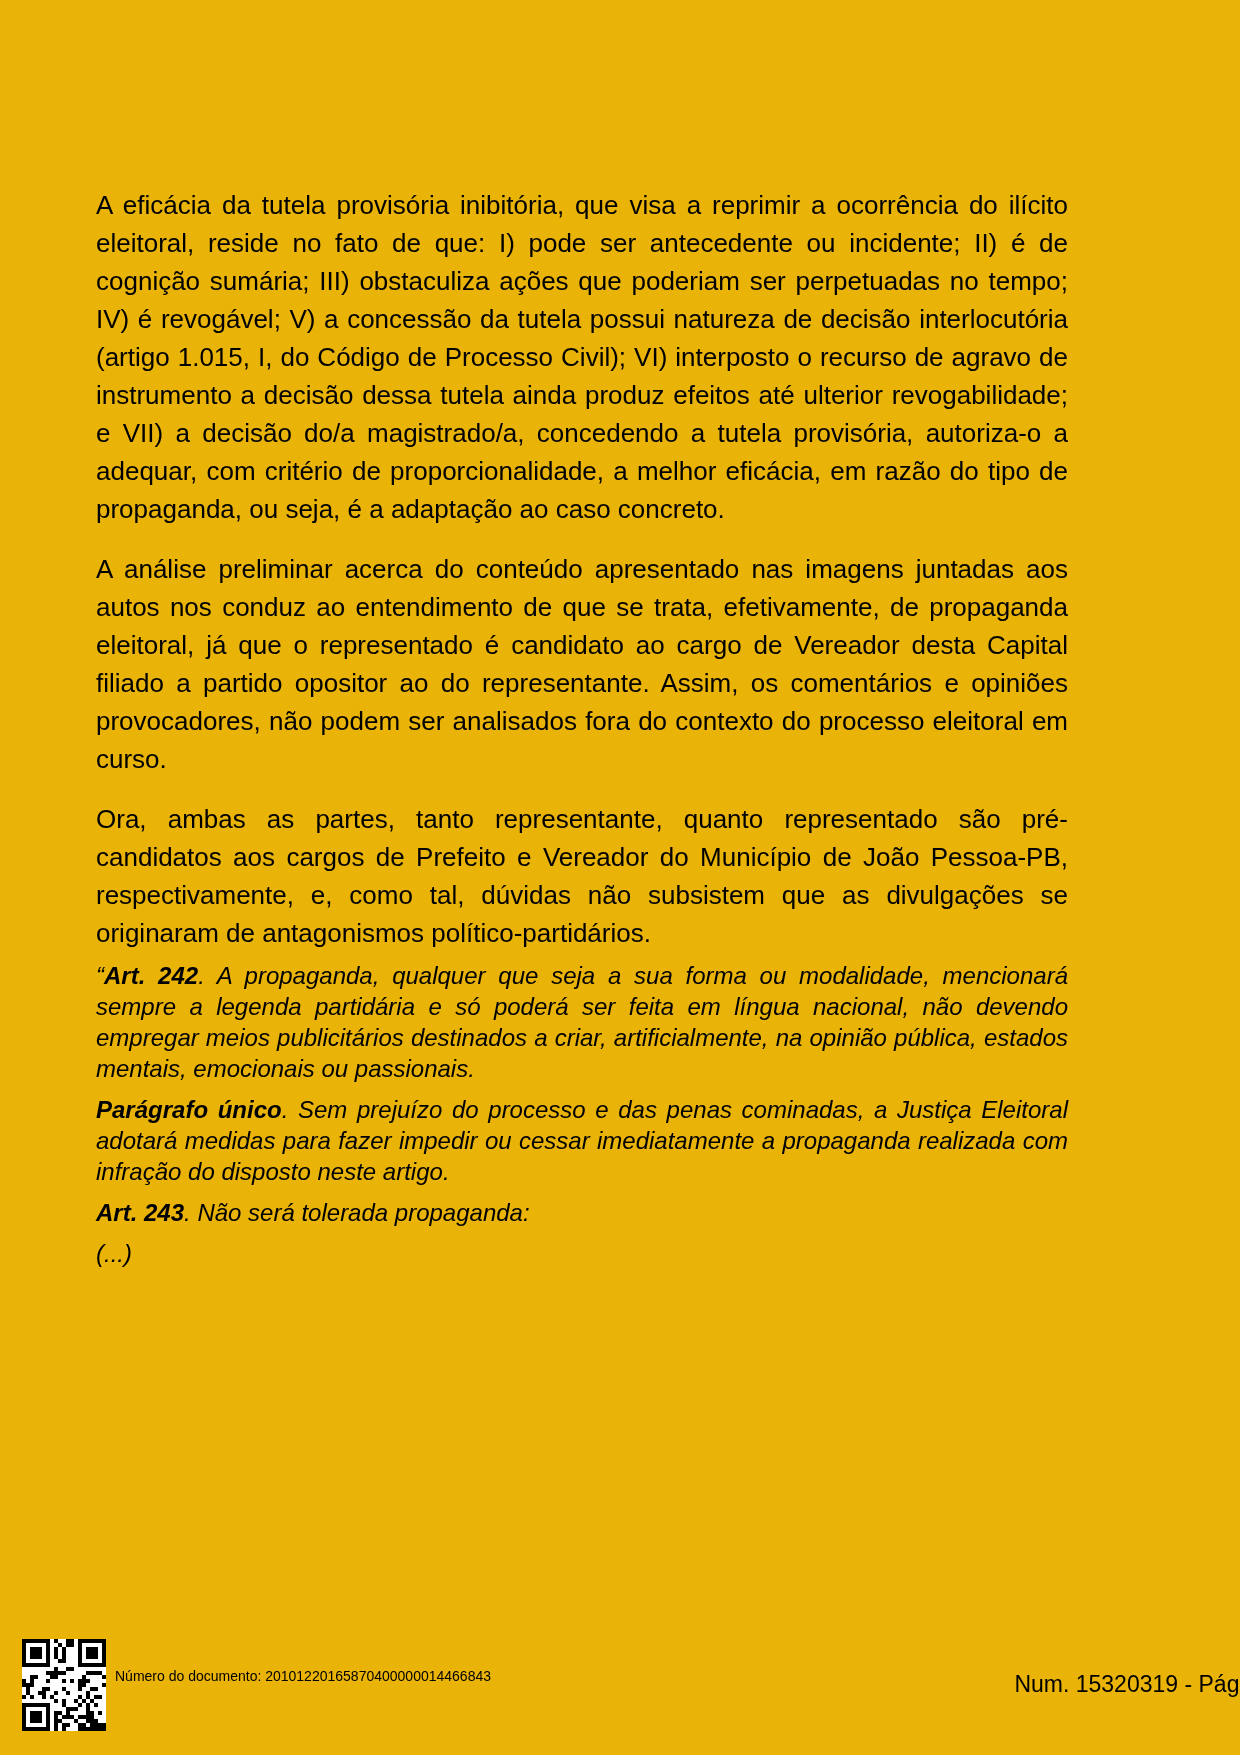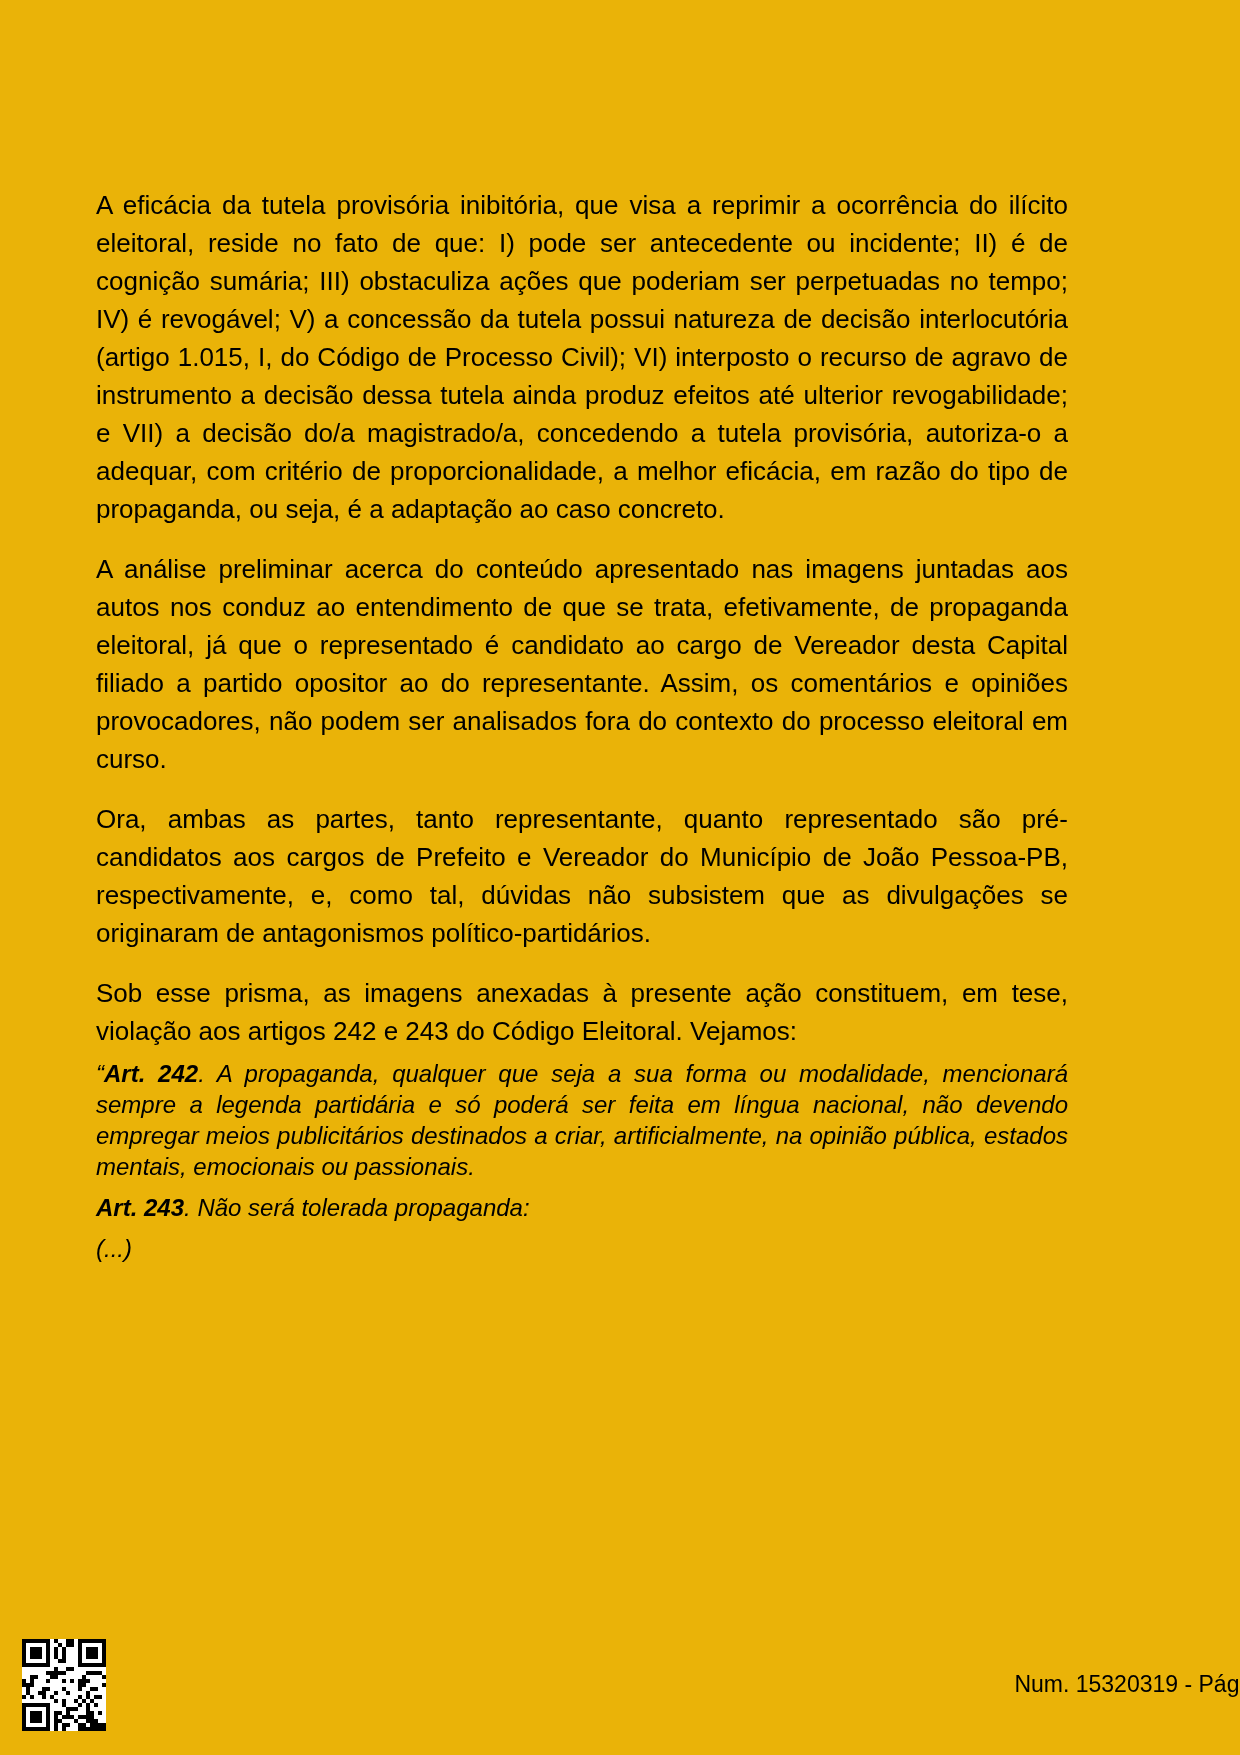--- a/index.html
+++ b/index.html
@@ -71,24 +71,24 @@
 </style>
 </head>
 <body>
 
 <div class="page">
 
   <div class="content">
     <p class="body-para">A eficácia da tutela provisória inibitória, que visa a reprimir a ocorrência do ilícito eleitoral, reside no fato de que: I) pode ser antecedente ou incidente; II) é de cognição sumária; III) obstaculiza ações que poderiam ser perpetuadas no tempo; IV) é revogável; V) a concessão da tutela possui natureza de decisão interlocutória (artigo 1.015, I, do Código de Processo Civil); VI) interposto o recurso de agravo de instrumento a decisão dessa tutela ainda produz efeitos até ulterior revogabilidade; e VII) a decisão do/a magistrado/a, concedendo a tutela provisória, autoriza-o a adequar, com critério de proporcionalidade, a melhor eficácia, em razão do tipo de propaganda, ou seja, é a adaptação ao caso concreto.</p>
     <p class="body-para">A análise preliminar acerca do conteúdo apresentado nas imagens juntadas aos autos nos conduz ao entendimento de que se trata, efetivamente, de propaganda eleitoral, já que o representado é candidato ao cargo de Vereador desta Capital filiado a partido opositor ao do representante. Assim, os comentários e opiniões provocadores, não podem ser analisados fora do contexto do processo eleitoral em curso.</p>
     <p class="body-para">Ora, ambas as partes, tanto representante, quanto representado são pré-candidatos aos cargos de Prefeito e Vereador do Município de João Pessoa-PB, respectivamente, e, como tal, dúvidas não subsistem que as divulgações se originaram de antagonismos político-partidários.</p>
-    <p class="body-para">Sob esse prisma, as imagens anexadas à presente ação constituem, em tese, violação aos artigos 242 e 243 do Código Eleitoral. Vejamos:</p>
 
     <p class="quote quote-first"><span>“</span><span class="lead">Art. 242</span><span>. A propaganda, qualquer que seja a sua forma ou modalidade, mencionará sempre a legenda partidária e só poderá ser feita em língua nacional, não devendo empregar meios publicitários destinados a criar, artificialmente, na opinião pública, estados mentais, emocionais ou passionais.</span></p>
 
+    <p class="quote"><span class="lead">Parágrafo único</span><span>. Sem prejuízo do processo e das penas cominadas, a Justiça Eleitoral adotará medidas para fazer impedir ou cessar imediatamente a propaganda realizada com infração do disposto neste artigo.</span></p>
 
     <p class="quote"><span class="lead">Art. 243</span><span>. Não será tolerada propaganda:</span></p>
 
     <p class="quote"><span>(...)</span></p>
 
   </div>
 
   <div class="qr" id="qr">
       <svg xmlns="http://www.w3.org/2000/svg" width="84" height="92" shape-rendering="crispEdges">
         <rect width="100%" height="100%" fill="#ffffff"></rect>
@@ -216,17 +216,18 @@
         <rect x="56" y="0" width="28" height="28" fill="#000"></rect>
         <rect x="60" y="4" width="20" height="20" fill="#fff"></rect>
         <rect x="64" y="8" width="12" height="12" fill="#000"></rect>
         <rect x="0" y="64" width="28" height="28" fill="#000"></rect>
         <rect x="4" y="68" width="20" height="20" fill="#fff"></rect>
         <rect x="8" y="72" width="12" height="12" fill="#000"></rect>
       </svg>
     </div>
 
   <div class="footer-sig">
+    <div>Número do documento: 20101220165870400000014466843</div>
   </div>
 
   <div class="page-number">Num. 15320319 - Pág. 2</div>
 
 </div>
 
 </body></html>

